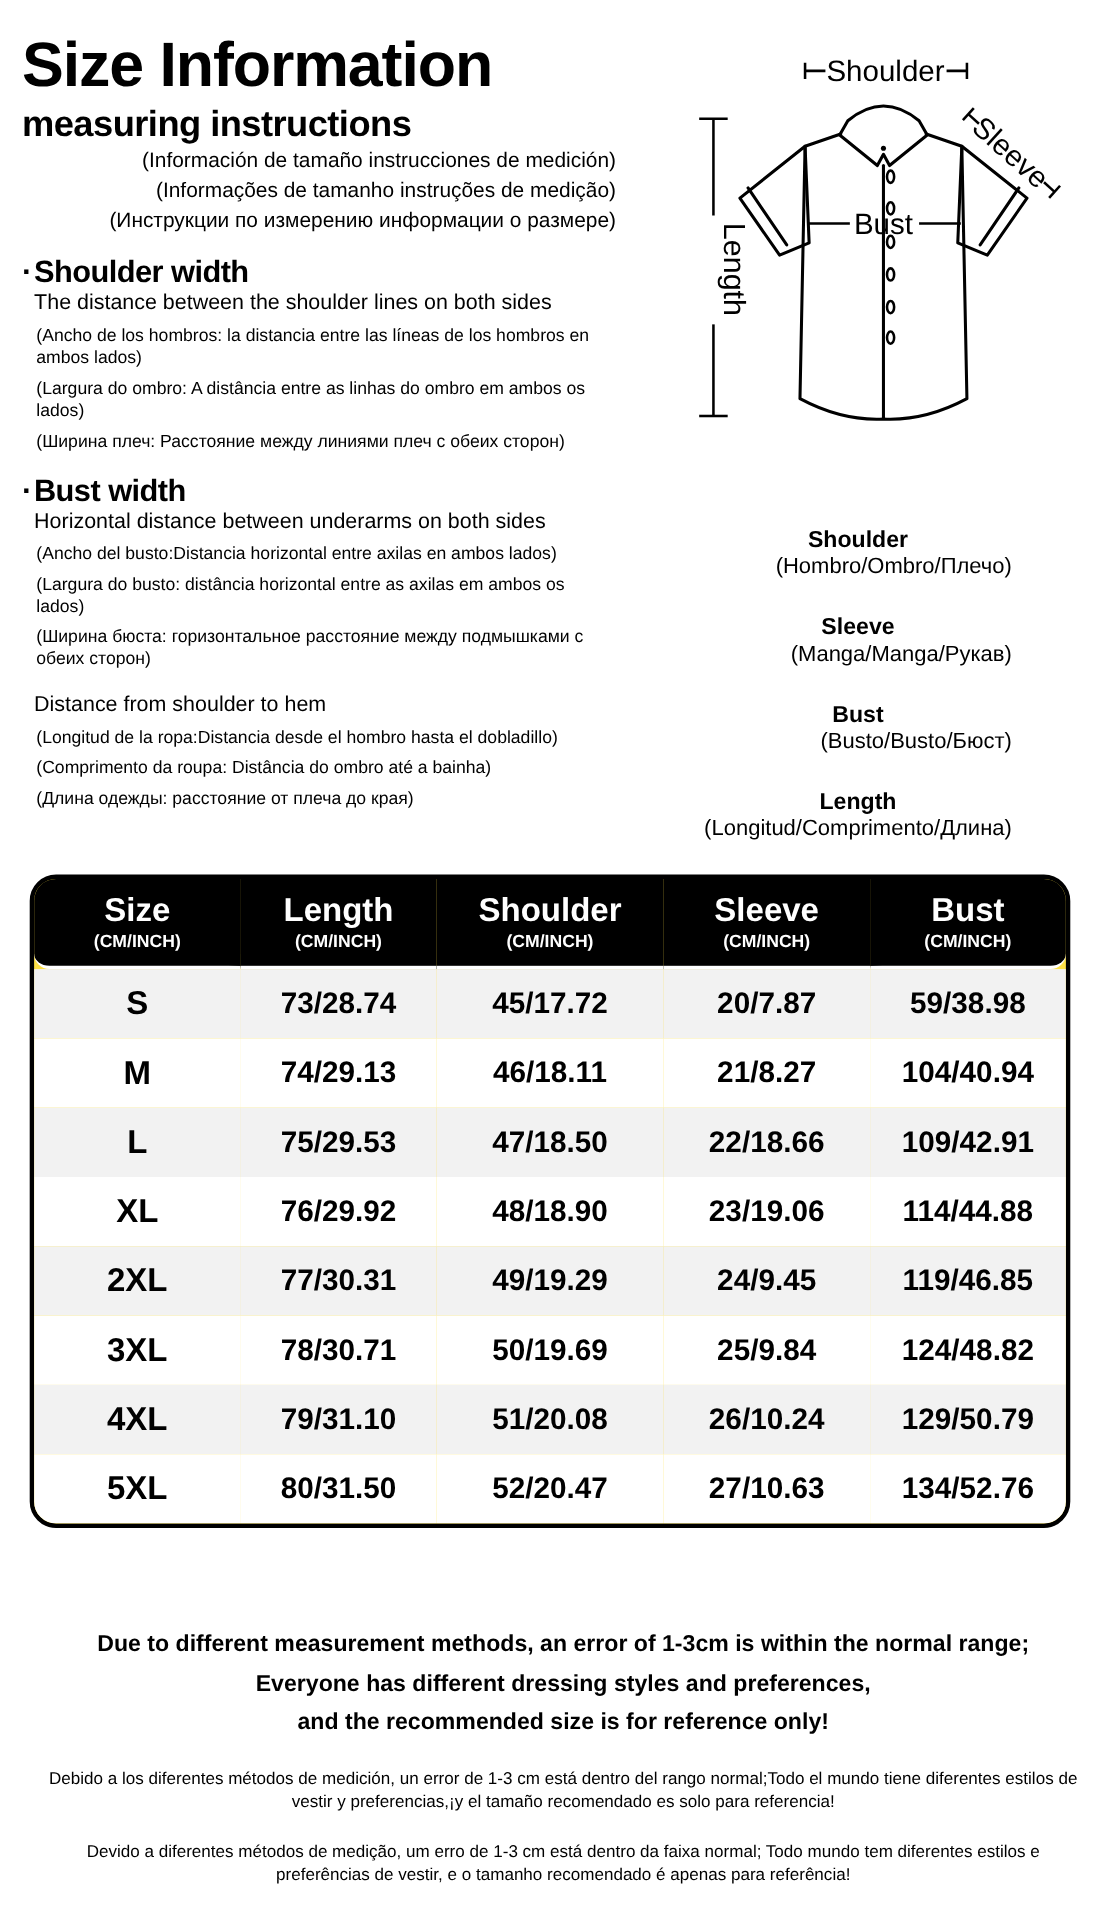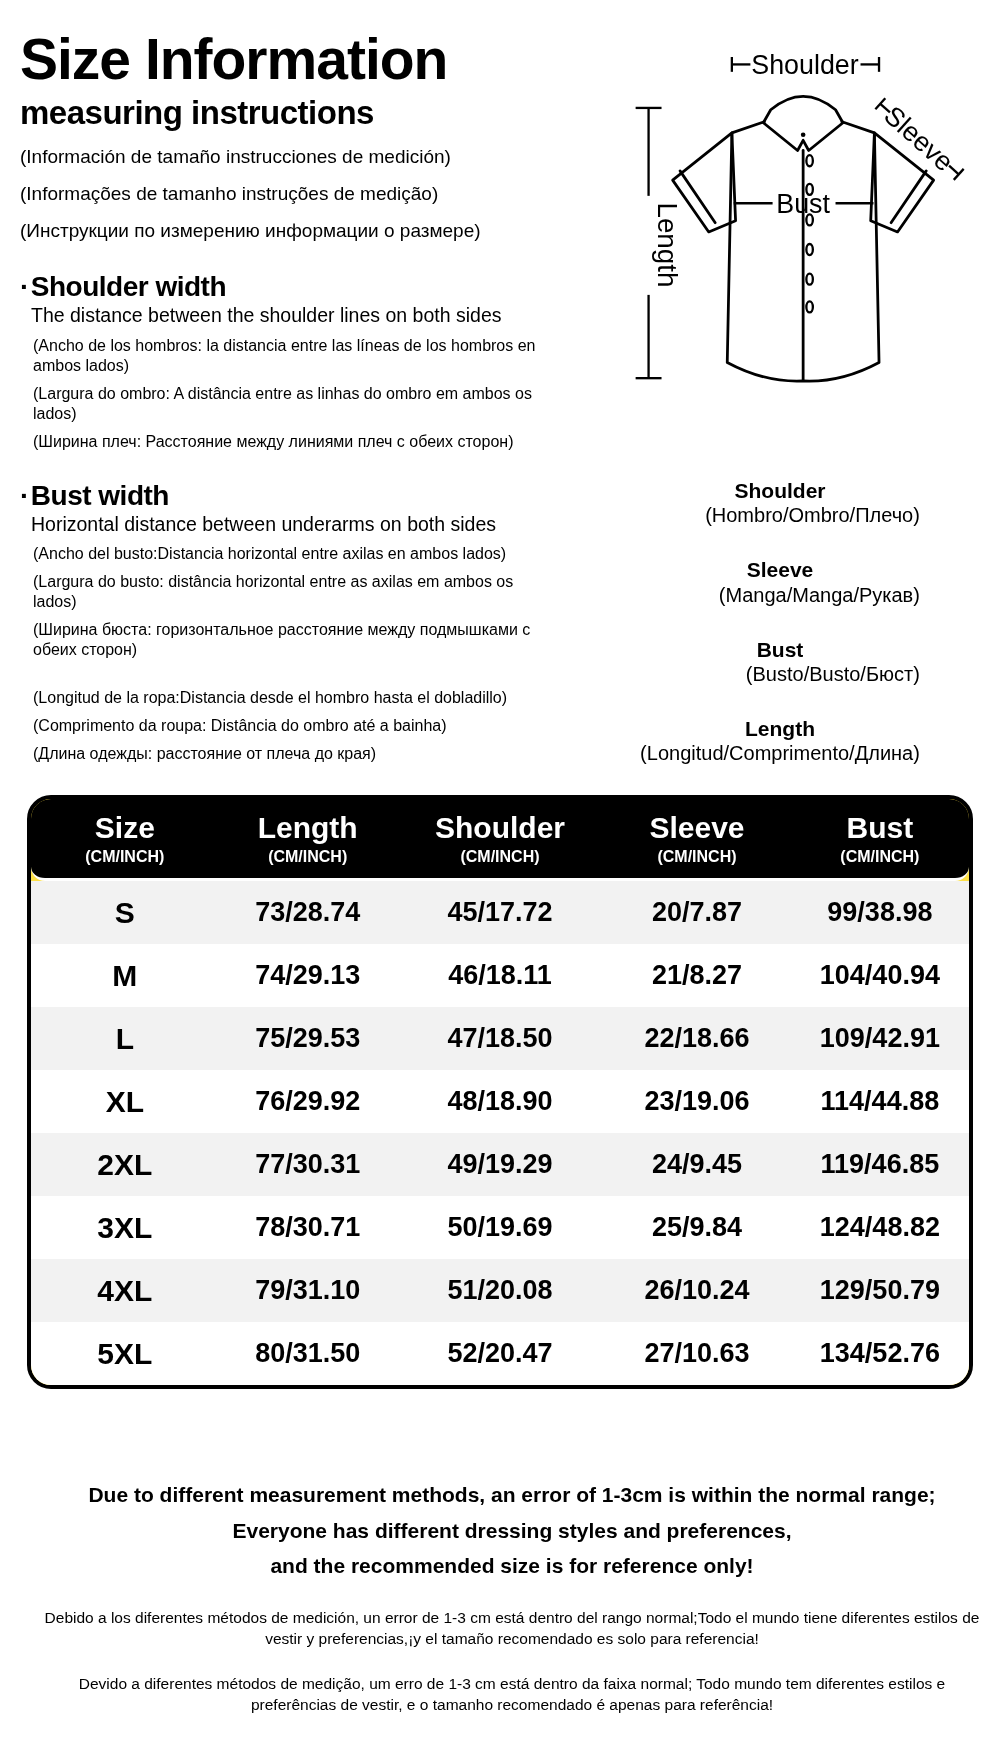--- a/index.html
+++ b/index.html
@@ -11,23 +11,23 @@
   }
   .page { width:1000px; height:1737px; position:relative; }
 
   
   .top { display:flex; height:795px; overflow:hidden; }
   .left-col { flex:0 0 560px; padding:30px 0 0 20px; }
   .right-col { flex:1; padding-top:20px; display:flex; flex-direction:column; align-items:center; }
 
   .main-title { font-size:57px; font-weight:bold; letter-spacing:-1px; line-height:1.05; }
   .sub-title { font-size:33px; font-weight:bold; margin-top:4px; letter-spacing:-0.5px; }
-  .title-trans p { font-size:19px; line-height:1.32; margin-top:12px; }
-
-  .section { margin-top:28px; }
+  .title-trans p { font-size:19px; line-height:1.32; margin-top:2px;text-align:right; }
+
+  .section { margin-top:18px; }
   .section-heading { font-size:28px; font-weight:bold; letter-spacing:-0.5px; line-height:1.15; }
   .section-heading .bullet { font-weight:bold; margin-right:2px; }
   .section-desc { font-size:19.5px; margin-left:11px; line-height:1.25; }
   .section-trans { margin-left:13px; max-width:505px; }
   .section-trans p { font-size:16px; line-height:1.25; margin-top:8px; }
 
   
   .shirt-svg { display:block; }
   .legend { text-align:center; margin-top:14px; }
   .legend-item { margin-bottom:29px; }
@@ -90,20 +90,21 @@
         <div class="section-heading"><span class="bullet">·</span><span>Bust width</span></div>
         <div class="section-desc">Horizontal distance between underarms on both sides</div>
         <div class="section-trans">
           <p>(Ancho del busto:Distancia horizontal entre axilas en ambos lados)</p>
           <p>(Largura do busto: distância horizontal entre as axilas em ambos os lados)</p>
           <p>(Ширина бюста: горизонтальное расстояние между подмышками с обеих сторон)</p>
         </div>
       </div>
 
       <div class="section">
+        <div class="section-desc">Distance from shoulder to hem</div>
         <div class="section-trans">
           <p>(Longitud de la ropa:Distancia desde el hombro hasta el dobladillo)</p>
           <p>(Comprimento da roupa: Distância do ombro até a bainha)</p>
           <p>(Длина одежды: расстояние от плеча до края)</p>
         </div>
       </div>
     </div>
 
     <div class="right-col">
       <svg class="shirt-svg" width="440" height="480" viewBox="0 0 440 480" font-family="Liberation Sans, sans-serif">
@@ -217,21 +218,21 @@
               <div class="col-unit">(CM/INCH)</div>
             </th>
         </tr>
       </thead>
       <tbody>
         <tr class="odd">
           <td class="size-cell">S</td>
           <td>73/28.74</td>
           <td>45/17.72</td>
           <td>20/7.87</td>
-          <td>99/38.98</td>
+          <td>59/38.98</td>
         </tr>
         <tr class="even">
           <td class="size-cell">M</td>
           <td>74/29.13</td>
           <td>46/18.11</td>
           <td>21/8.27</td>
           <td>104/40.94</td>
         </tr>
         <tr class="odd">
           <td class="size-cell">L</td>

